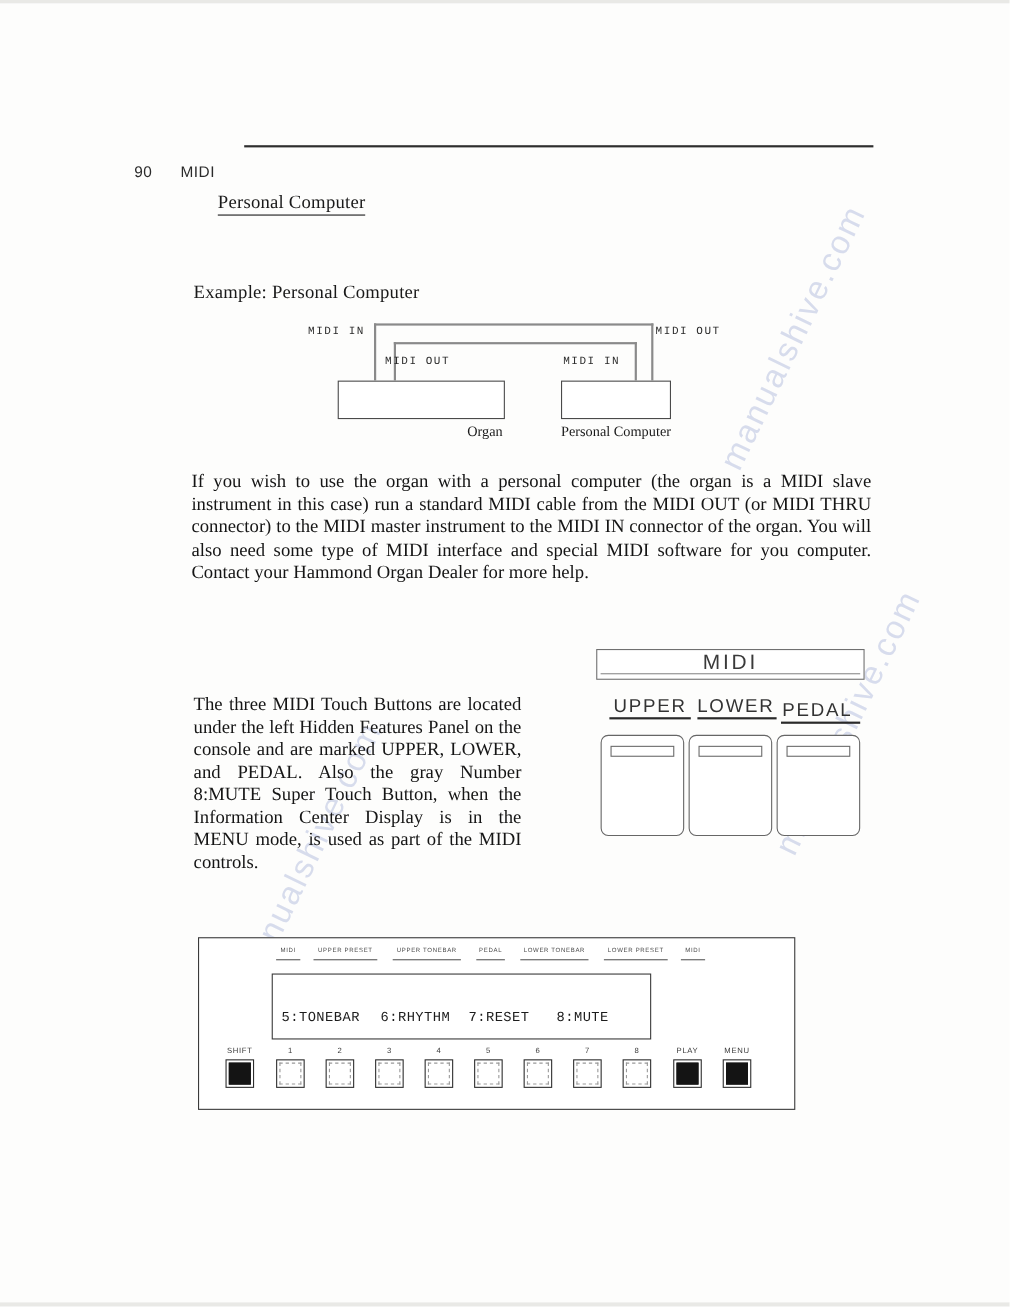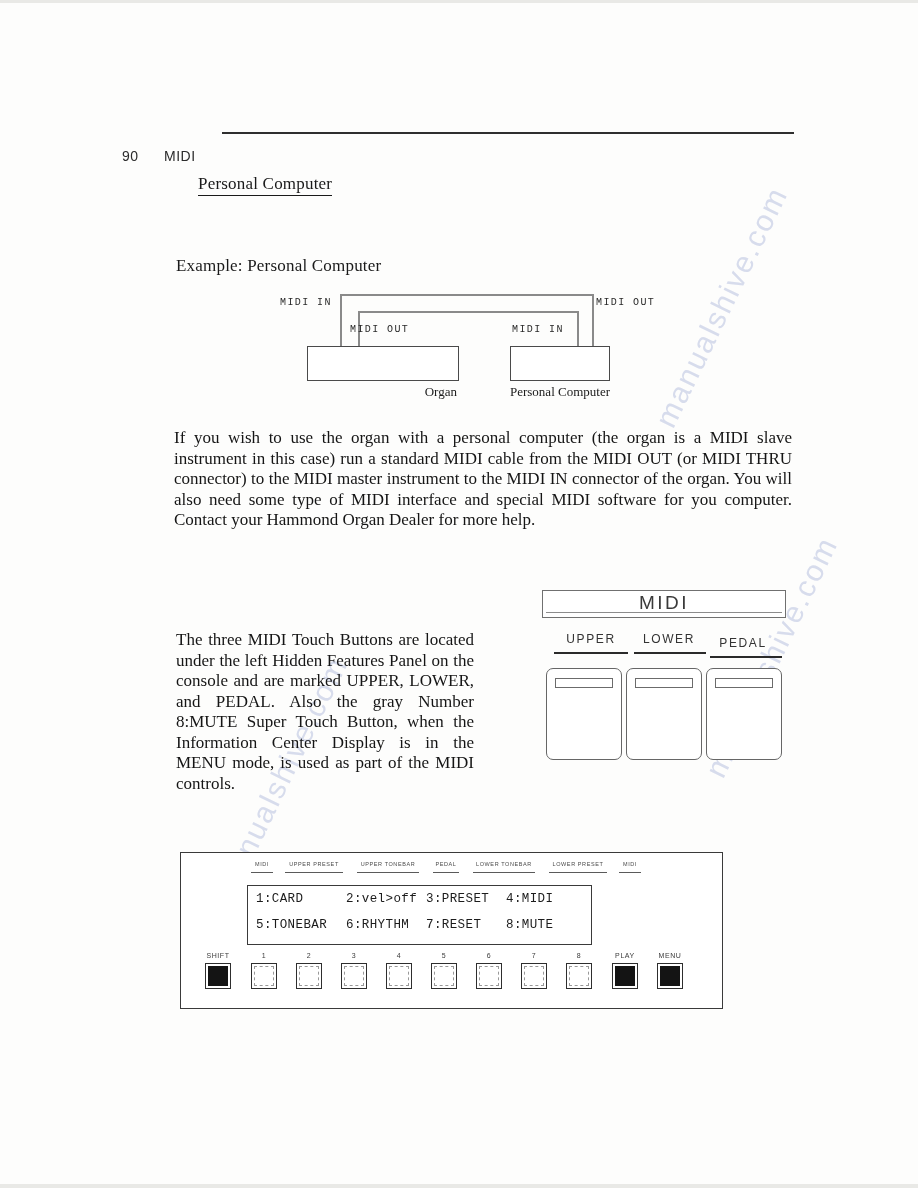--- a/index.html
+++ b/index.html
@@ -178,21 +178,21 @@
     top: 1px; left: 0; right: 0;
     text-align: center;
     font-family: "Liberation Sans", sans-serif;
     font-size: 19px;
     letter-spacing: 2.5px;
     color: #3a3a3a;
   }
   #midi-panel .seg-label {
     position: absolute;
     font-family: "Liberation Sans", sans-serif;
-    font-size: 12px;
+    font-size: 17px;
     letter-spacing: 1.6px;
     color: #333;
     text-align: center;
     white-space: nowrap;
   }
   #midi-panel .seg-underline {
     position: absolute;
     height: 2px;
     background: #2a2a2a;
   }
@@ -431,26 +431,20 @@
       <div class="tick-line" style="left:292px;width:62px;"></div>
 
       <div class="tick" style="left:364px;width:66px;">LOWER PRESET</div>
       <div class="tick-line" style="left:368px;width:58px;"></div>
 
       <div class="tick" style="left:434px;width:30px;">MIDI</div>
       <div class="tick-line" style="left:438px;width:22px;"></div>
     </div>
 
     <div class="display">
-      <div class="row r1">
-        <span class="cell" style="left:8px;">1:CARD</span>
-        <span class="cell" style="left:98px;">2:vel&gt;off</span>
-        <span class="cell" style="left:178px;">3:PRESET</span>
-        <span class="cell" style="left:258px;">4:MIDI</span>
-      </div>
       <div class="row r2">
         <span class="cell" style="left:8px;">5:TONEBAR</span>
         <span class="cell" style="left:98px;">6:RHYTHM</span>
         <span class="cell" style="left:178px;">7:RESET</span>
         <span class="cell" style="left:258px;">8:MUTE</span>
       </div>
     </div>
 
     <div class="btn-label" style="left:17px;width:40px;">SHIFT</div>
     <div class="btn-label" style="left:63px;width:40px;">1</div>

